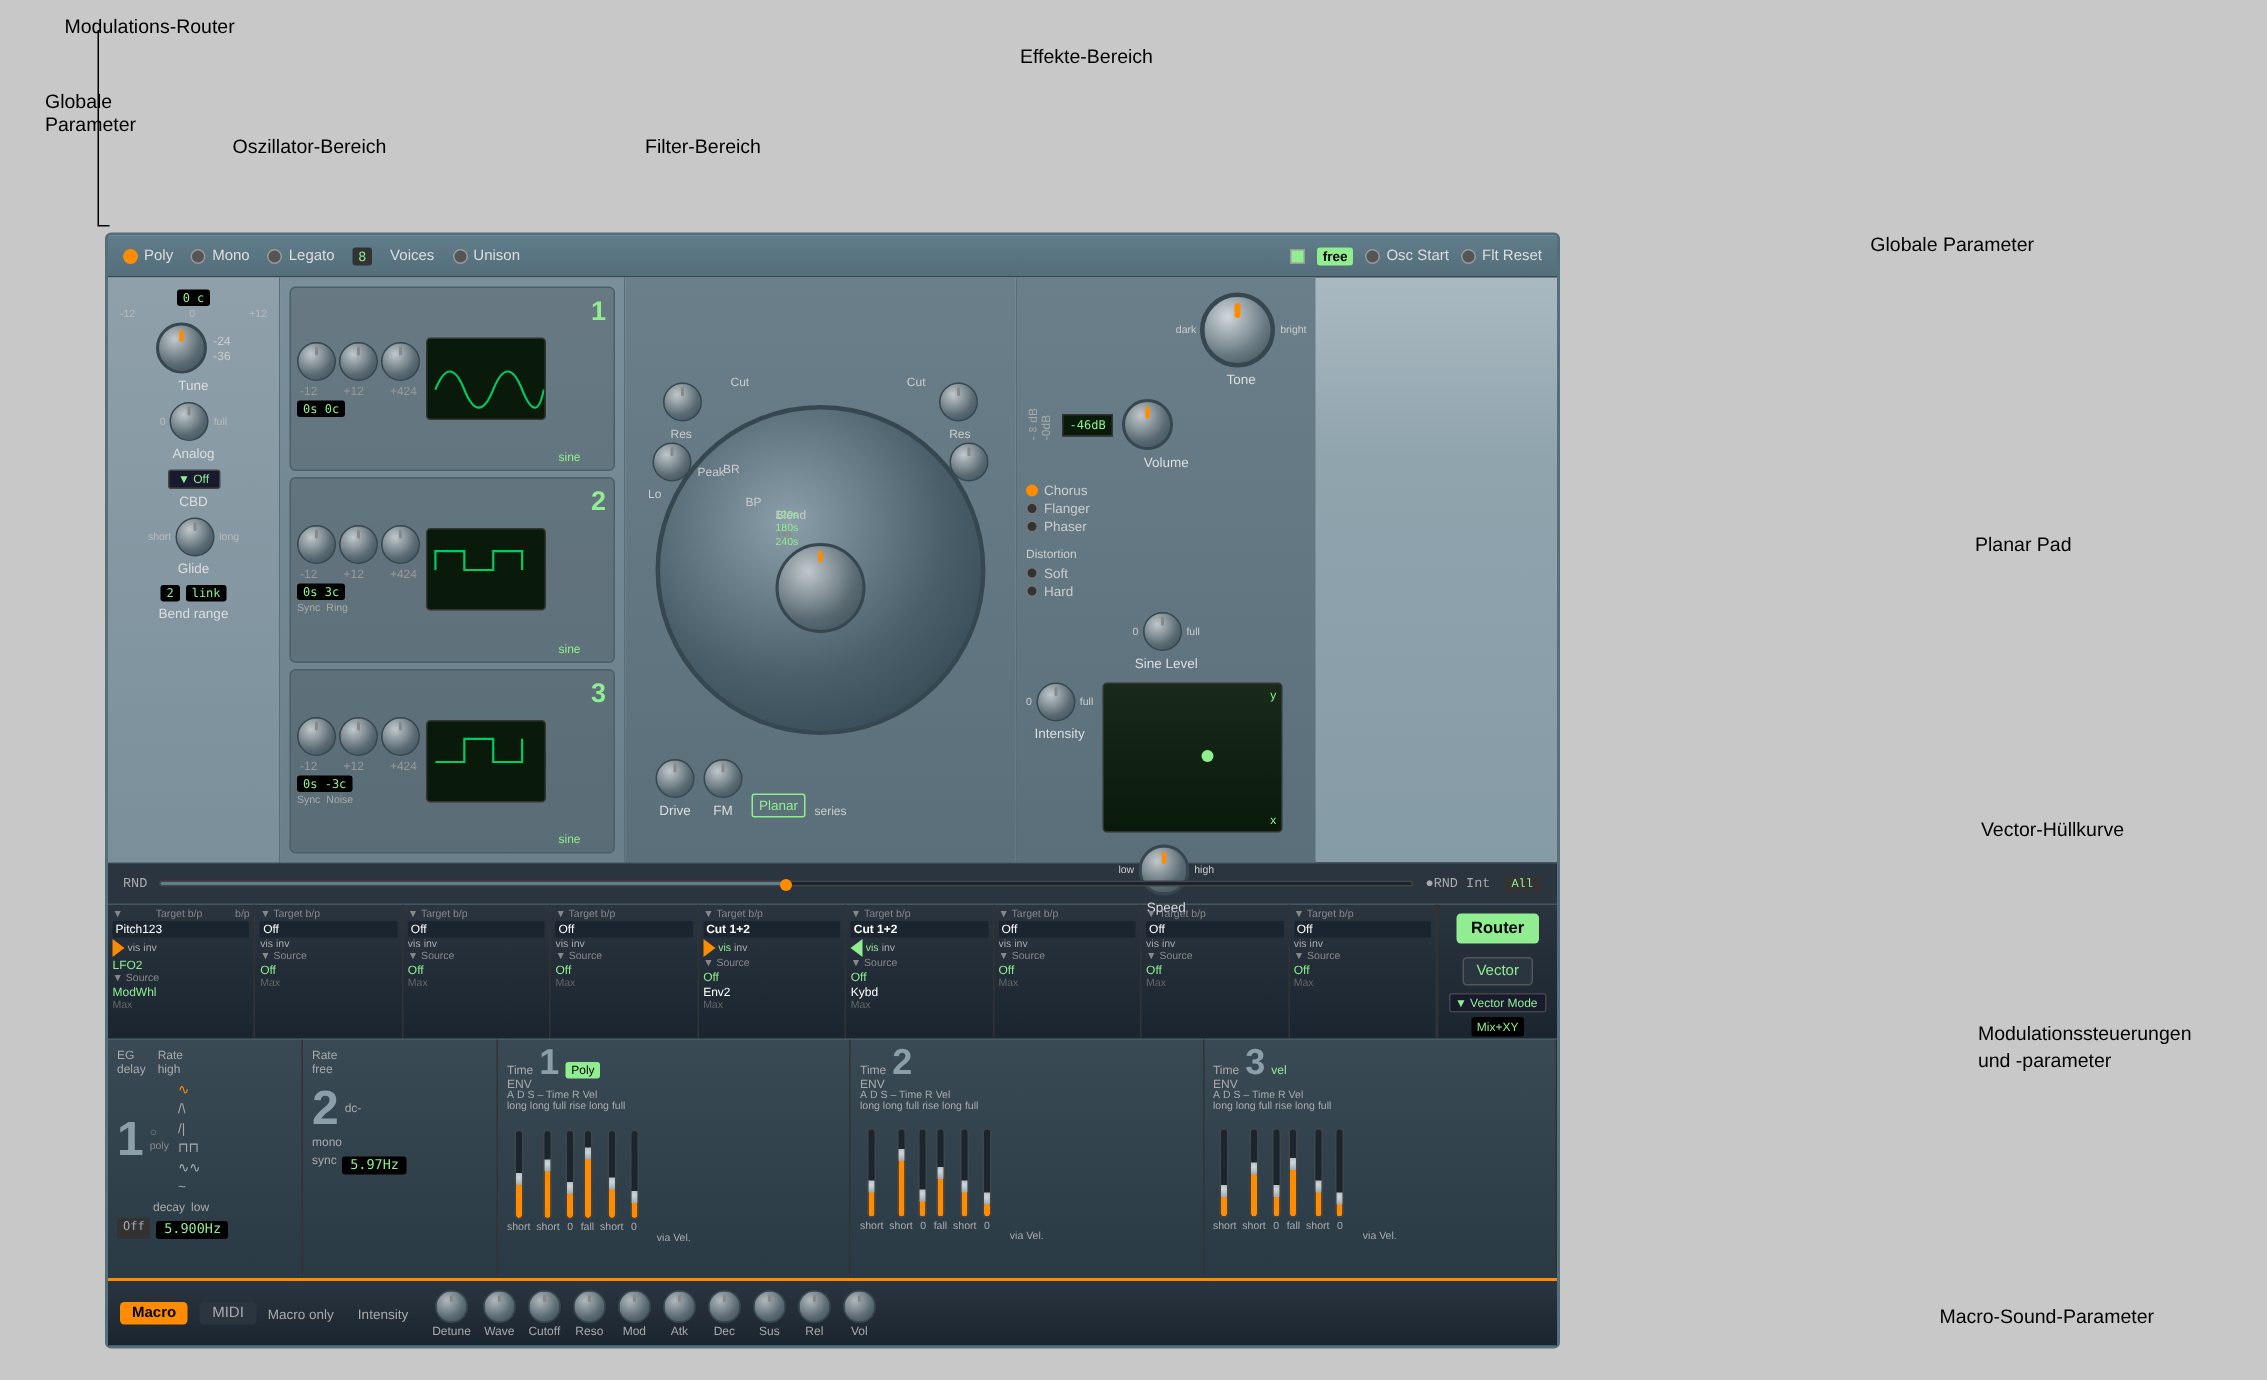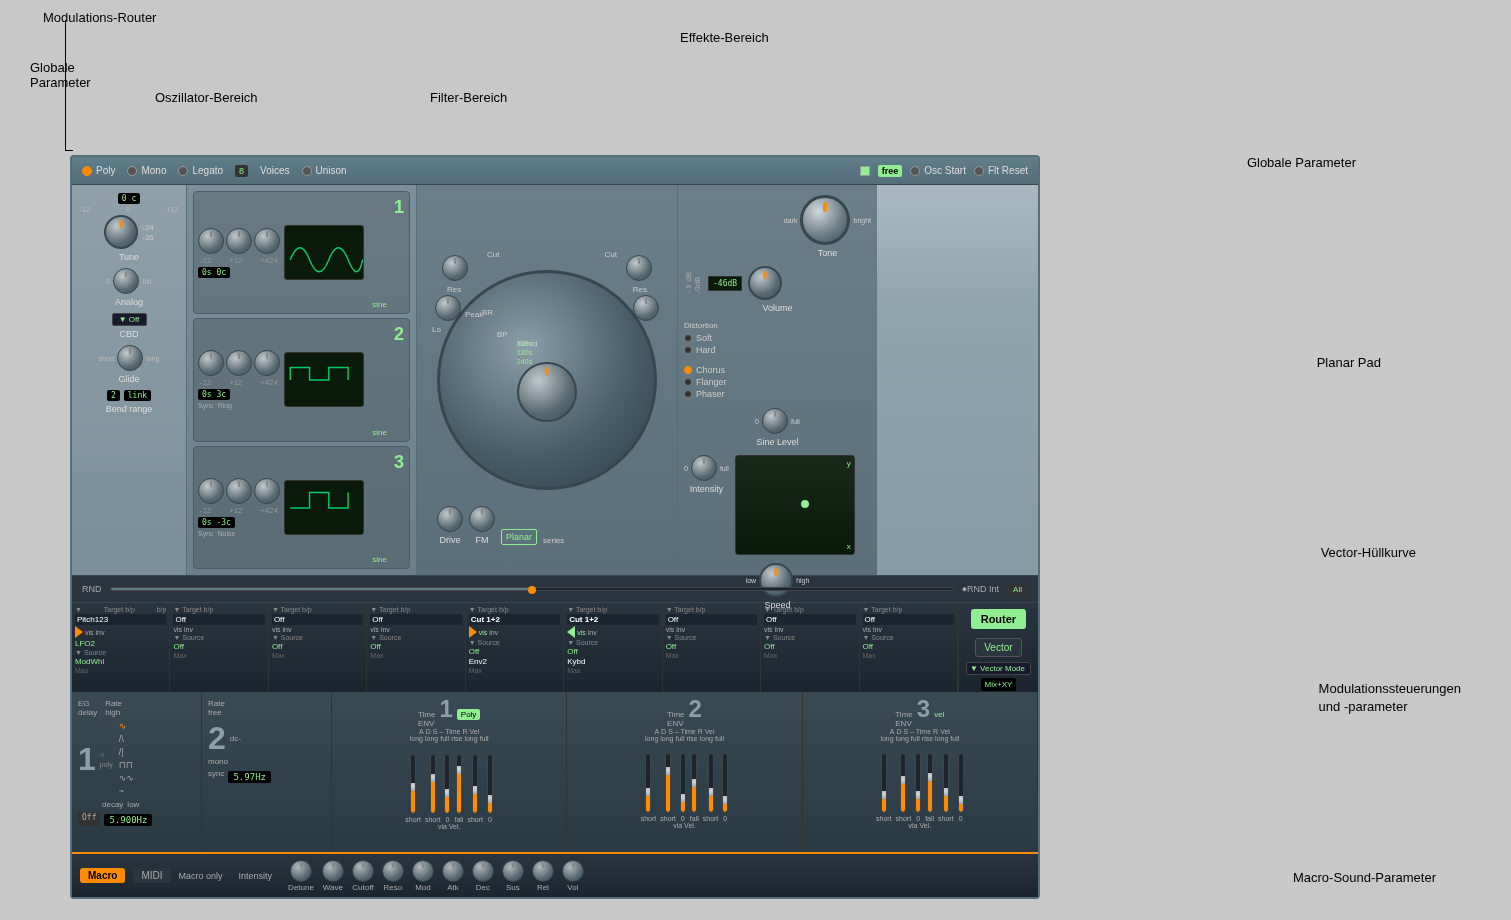--- a/index.html
+++ b/index.html
@@ -368,21 +368,20 @@
       font-family: monospace;
       margin-top: 2px;
     }
     .env-section {
       flex: 1;
       border-right: 1px solid #333;
       padding: 4px 6px;
       display: flex;
       flex-direction: column;
       gap: 0;
-      align-items: center;
     }
     .env-number {
       font-size: 24px;
       font-weight: bold;
       color: #8a9fa9;
       line-height: 1;
     }
     .env-sliders {
       display: flex;
       gap: 4px;
@@ -507,20 +506,21 @@
 
     
     .rnd-bar {
       background: #2a3540;
       height: 22px;
       display: flex;
       align-items: center;
       gap: 8px;
       padding: 13px 10px;
       border-top: 1px solid #37474f;
+      font-family: Liberation Mono, monospace;
     }
     .rnd-label {
       font-size: 9px;
       color: #aaa;
     }
     .rnd-slider {
       flex: 1;
       height: 4px;
       background: #1a2530;
       border-radius: 2px;
@@ -875,43 +875,43 @@
           <div style="font-size:8px; color:#aaa; writing-mode:vertical-lr; transform:rotate(180deg);">-0dB<br>-∞dB</div>
           <div style="display:flex; flex-direction:column; gap:1px;">
             <div class="volume-display">-46dB</div>
           </div>
           <div class="knob"></div>
         </div>
         <span class="knob-label">Volume</span>
       </div>
 
       <div style="margin-top:4px;">
+        <div class="effect-option">
+          <span class="effect-dot active"></span>
+          <span>Chorus</span>
+        </div>
+        <div class="effect-option">
+          <span class="effect-dot"></span>
+          <span>Flanger</span>
+        </div>
+        <div class="effect-option">
+          <span class="effect-dot"></span>
+          <span>Phaser</span>
+        </div>
+      </div>
+
+      <div style="margin-top:4px;">
         <div style="font-size:8px; color:#ccc; margin-bottom:2px;">Distortion</div>
         <div class="effect-option">
           <span class="effect-dot"></span>
           <span>Soft</span>
         </div>
         <div class="effect-option">
           <span class="effect-dot"></span>
           <span>Hard</span>
-        </div>
-      </div>
-
-      <div style="margin-top:4px;">
-        <div class="effect-option">
-          <span class="effect-dot active"></span>
-          <span>Chorus</span>
-        </div>
-        <div class="effect-option">
-          <span class="effect-dot"></span>
-          <span>Flanger</span>
-        </div>
-        <div class="effect-option">
-          <span class="effect-dot"></span>
-          <span>Phaser</span>
         </div>
       </div>
 
       <div class="param-group" style="margin-top:4px;">
         <div style="display:flex; align-items:center; gap:3px;">
           <span style="font-size:7px; color:#ccc;">0</span>
           <div class="knob-sm"></div>
           <span style="font-size:7px; color:#ccc;">full</span>
         </div>
         <span class="knob-label">Sine Level</span>

